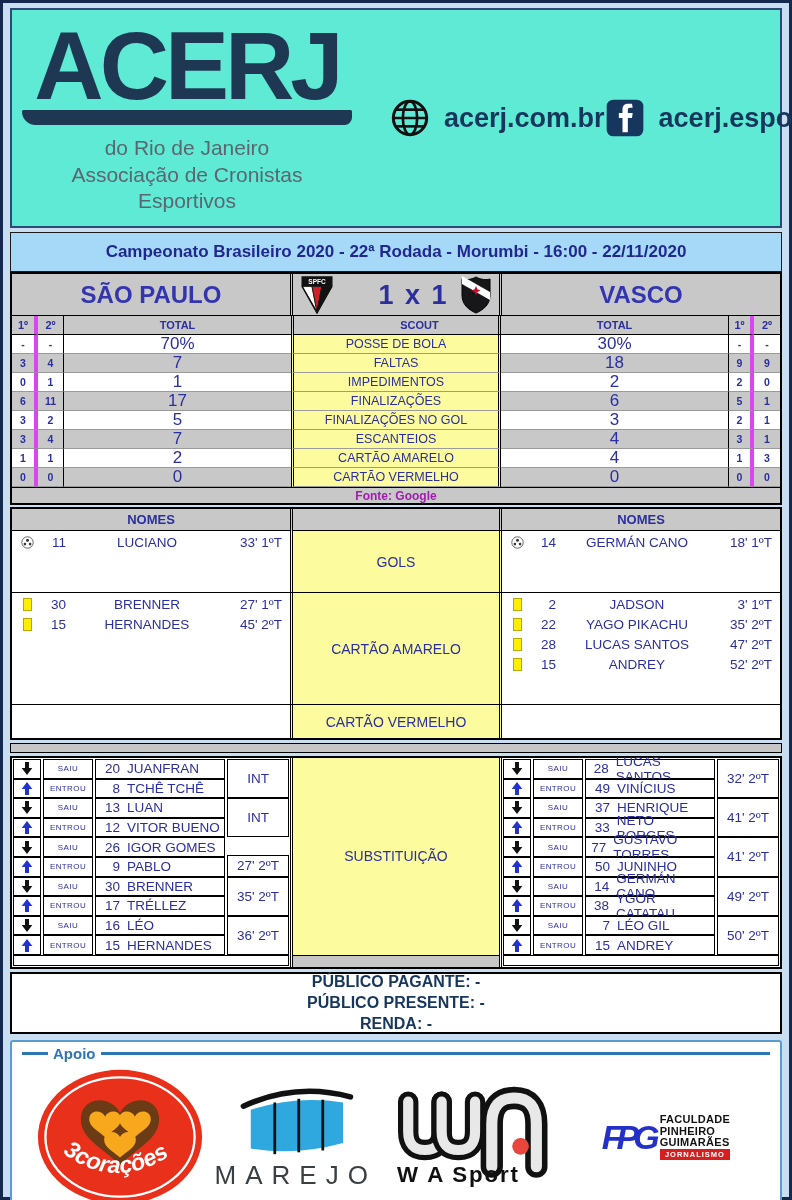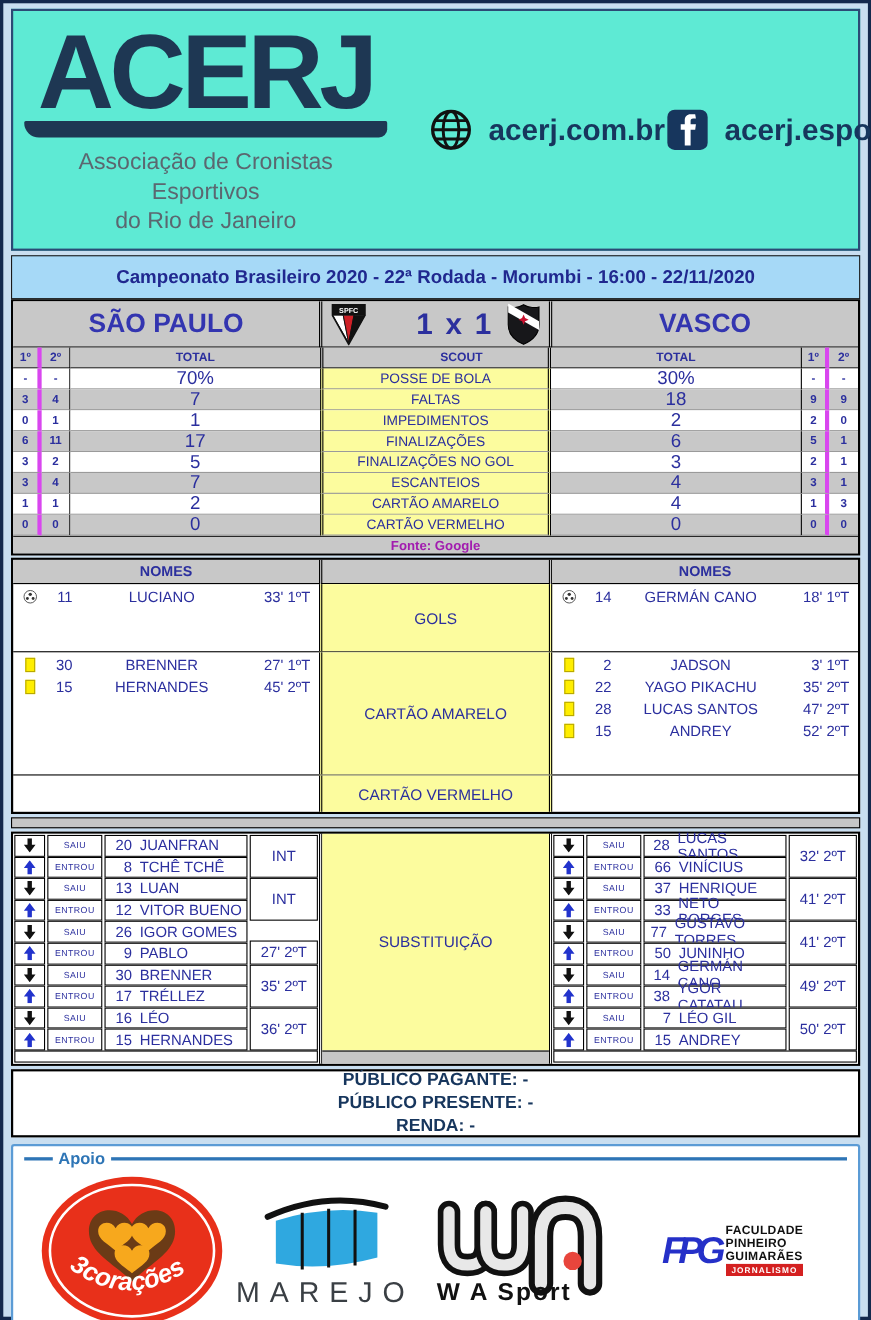--- a/index.html
+++ b/index.html
@@ -99,22 +99,22 @@
 </head>
 <body>
 
 <div class="page">
 
   <div class="header-box">
     <div class="logo-block">
       <div class="logo-text">ACERJ</div>
       <div class="logo-swoosh"></div>
       <div class="tagline">
+        <div>do Rio de Janeiro</div>
         <div>Associação de Cronistas Esportivos</div>
-        <div>do Rio de Janeiro</div>
       </div>
     </div>
     <div class="social-block">
       <div class="social-row">
         <svg class="social-ico" viewBox="0 0 24 24">
           <circle cx="12" cy="12" r="10" fill="none" stroke="#111" stroke-width="1.8"></circle>
           <ellipse cx="12" cy="12" rx="4.3" ry="10" fill="none" stroke="#111" stroke-width="1.6"></ellipse>
           <line x1="2" y1="12" x2="22" y2="12" stroke="#111" stroke-width="1.6"></line>
           <line x1="3.4" y1="7" x2="20.6" y2="7" stroke="#111" stroke-width="1.6"></line>
           <line x1="3.4" y1="17" x2="20.6" y2="17" stroke="#111" stroke-width="1.6"></line>
@@ -458,21 +458,21 @@
           <div class="">LUCAS SANTOS</div>
         </div>
         <div class="s-cell s-time" style="grid-area: 1 / 4 / span 2;">32' 2ºT</div>
         <div class="s-cell s-arrow" style="grid-area: 2 / 1;">
           <svg width="12" height="13" viewBox="0 0 12 13">
             <path d="M4,13 h4 V7 h3.3 L6,0 L0.7,7 H4 Z" fill="#2233cc"></path>
           </svg>
         </div>
         <div class="s-cell s-lbl" style="grid-area: 2 / 2;">ENTROU</div>
         <div class="s-cell s-player" style="grid-area: 2 / 3;">
-          <div class="num">66</div>
+          <div class="num">49</div>
           <div class="">VINÍCIUS</div>
         </div>
         <div class="s-cell s-arrow" style="grid-area: 3 / 1;">
           <svg width="12" height="13" viewBox="0 0 12 13">
             <path d="M4,0 h4 v6 h3.3 L6,13 L0.7,6 H4 Z" fill="#111"></path>
           </svg>
         </div>
         <div class="s-cell s-lbl" style="grid-area: 3 / 2;">SAIU</div>
         <div class="s-cell s-player" style="grid-area: 3 / 3;">
           <div class="num">37</div>

